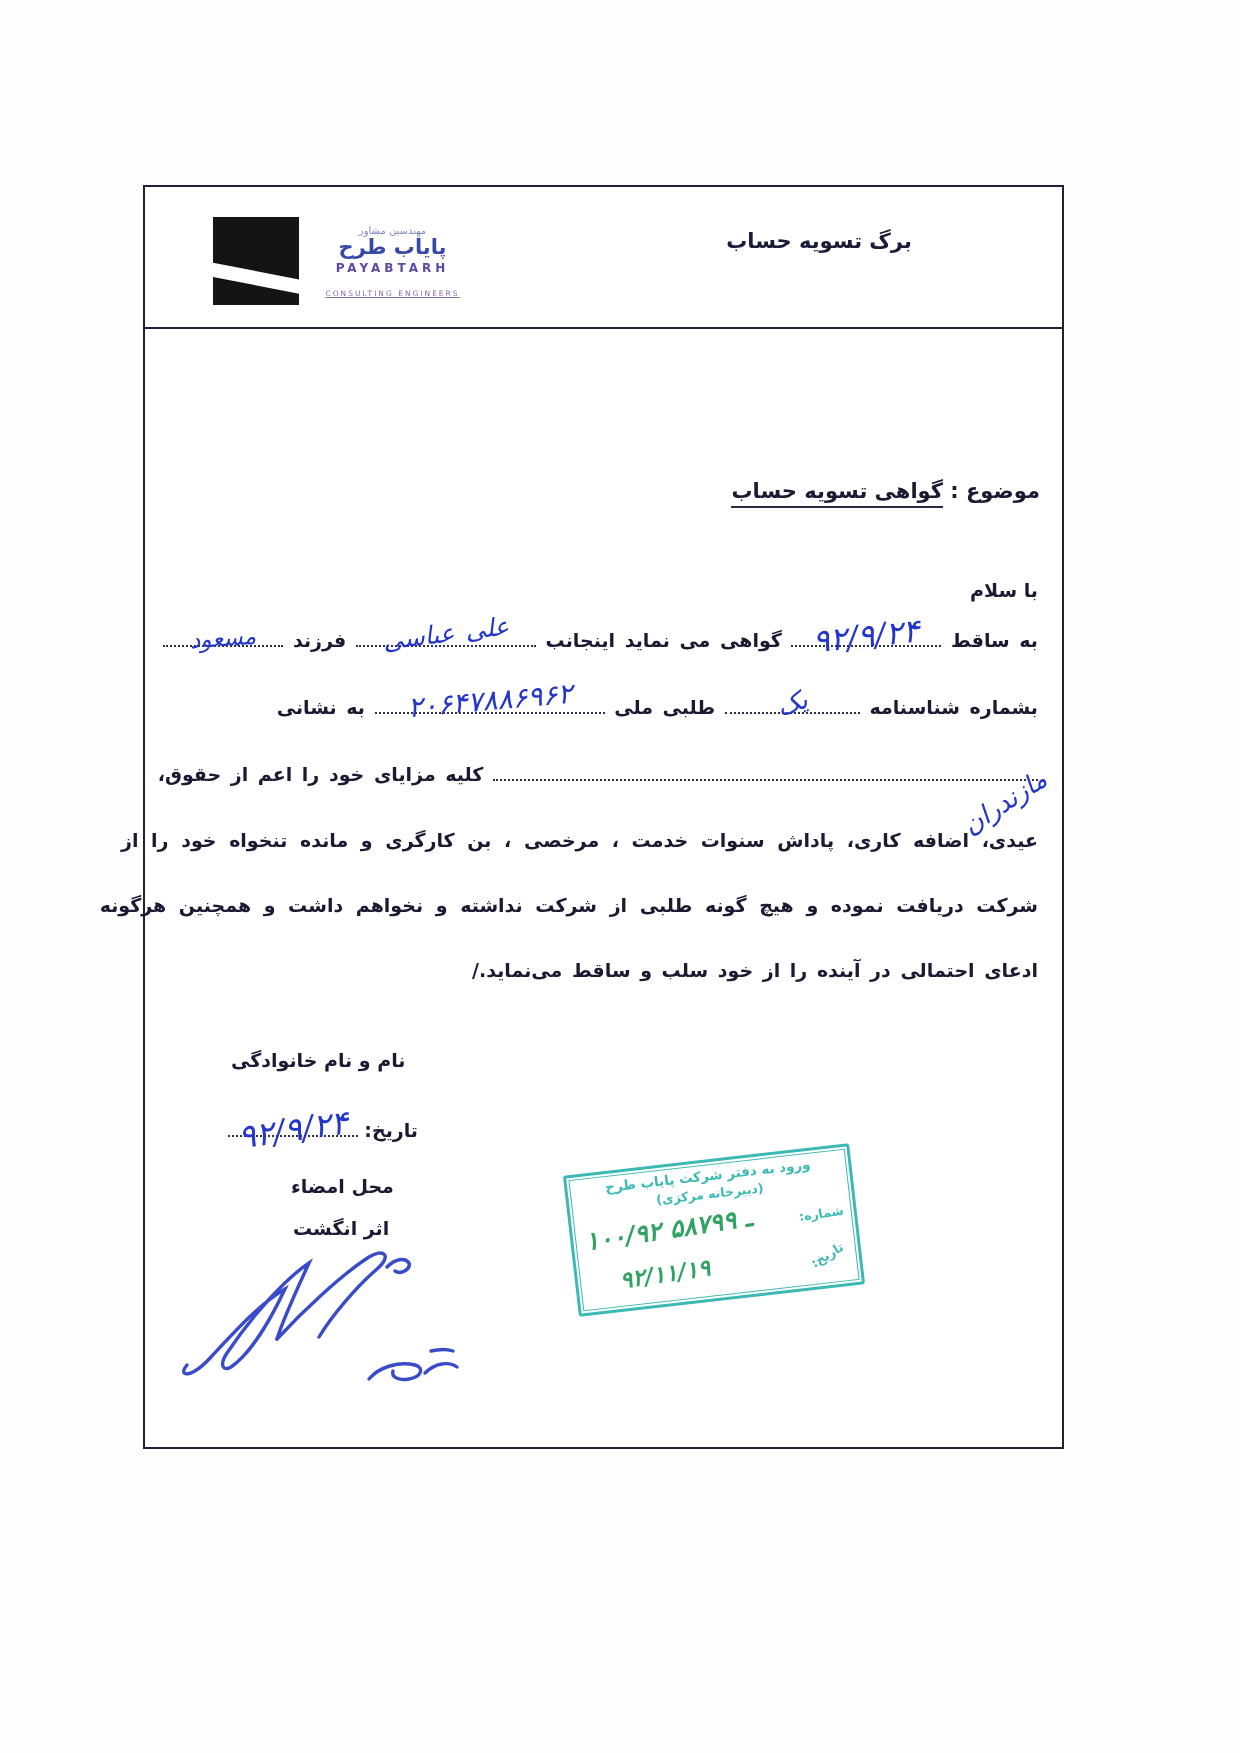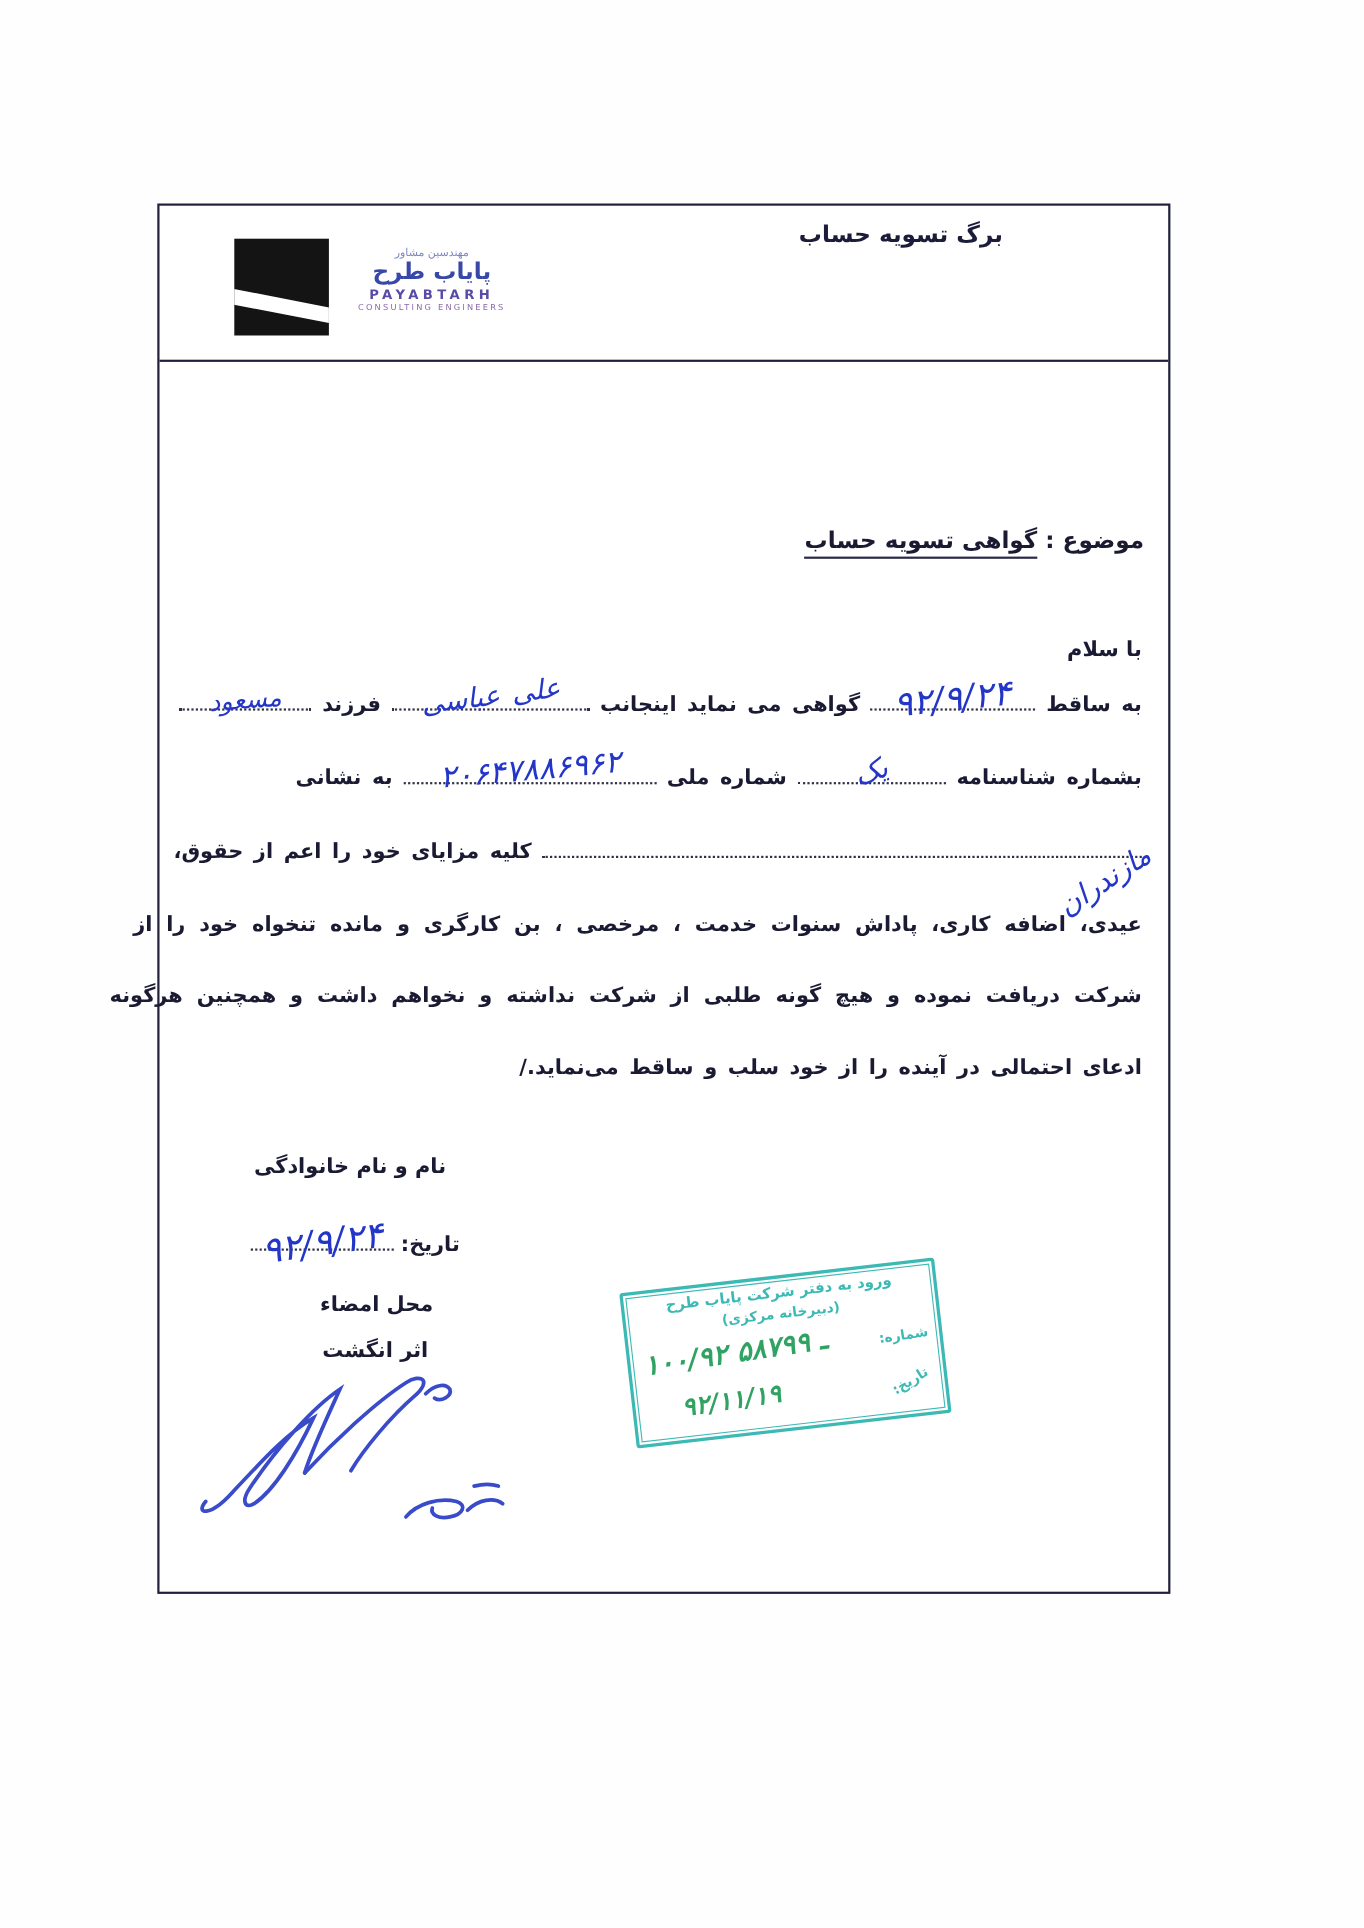--- a/index.html
+++ b/index.html
@@ -8,24 +8,24 @@
   .pagebox{position:absolute;left:143px;top:185px;width:917px;height:1260px;
            border:2px solid #20203a;background:#ffffff;}
   
   .header{position:absolute;left:0;top:0;width:100%;height:140px;border-bottom:2px solid #20203a;}
   .logo-square{position:absolute;left:68px;top:30px;width:86px;height:88px;background:#141414;overflow:hidden;}
   .logo-stripe{position:absolute;left:-8px;top:55px;width:110px;height:14px;background:#ffffff;transform:rotate(11deg);}
   .logo-text{position:absolute;left:160px;top:38px;width:175px;text-align:center;}
   .logo-fa-small{font-size:10px;color:#5a6ab0;opacity:.8;}
   .logo-fa-name{font-size:21px;font-weight:bold;color:#3848a8;direction:rtl;line-height:1.1;}
   .logo-en{font-size:12px;font-weight:bold;letter-spacing:4px;color:#5a4aa6;margin-top:2px;}
-  .logo-en-sub{font-size:7.5px;letter-spacing:2px;color:#8a6aa8;margin-top:0;}
+  .logo-en-sub{font-size:7.5px;letter-spacing:2px;color:#8a6aa8;margin-top:14px;text-decoration:underline;}
   .header-right{position:absolute;right:118px;top:14px;width:250px;text-align:center;direction:rtl;}
   .company-name{font-size:23px;font-weight:bold;color:#1b1b3a;}
-  .form-title{font-size:21px;font-weight:bold;color:#1b1b3a;}
+  .form-title{font-size:21px;font-weight:bold;color:#1b1b3a;margin-top:28px;}
   
   .subject{position:absolute;right:22px;top:292px;direction:rtl;font-size:21px;font-weight:bold;}
   .subject-value{border-bottom:2px solid #2a2a48;padding-bottom:3px;text-align:right;}
   .salutation{position:absolute;right:24px;top:392px;direction:rtl;font-size:19px;font-weight:bold;}
   .bodyline{position:absolute;right:24px;left:32px;direction:rtl;font-size:19px;font-weight:bold;
             line-height:30px;word-spacing:3px;white-space:nowrap;}
   .fill{display:inline-block;position:relative;border-bottom:2px dotted #30304a;height:16px;vertical-align:baseline;}
   .hw{position:absolute;color:#2336c8;font-family:"DejaVu Serif","Liberation Serif",serif;
       font-style:italic;font-weight:400;white-space:nowrap;}
   .hw-date1{left:50%;bottom:-6px;transform:translateX(-50%) rotate(-6deg);font-size:32px;}
@@ -93,21 +93,21 @@
       <span class="fill" style="width:120px;">
         <span class="hw hw-father">مسعود</span>
       </span>
     </div>
 
     <div class="bodyline" style="top:505px;">
       <span>بشماره شناسنامه</span>
       <span class="fill" style="width:135px;">
         <span class="hw hw-id">یک</span>
       </span>
-      <span>شماره ملی</span>
+      <span>طلبی ملی</span>
       <span class="fill" style="width:230px;">
         <span class="hw hw-nid">۲۰۶۴۷۸۸۶۹۶۲</span>
       </span>
       <span>به نشانی</span>
     </div>
 
     <div class="bodyline" style="top:572px;">
       <span class="fill" style="width:545px;">
         <span class="hw hw-address">مازندران</span>
       </span>

